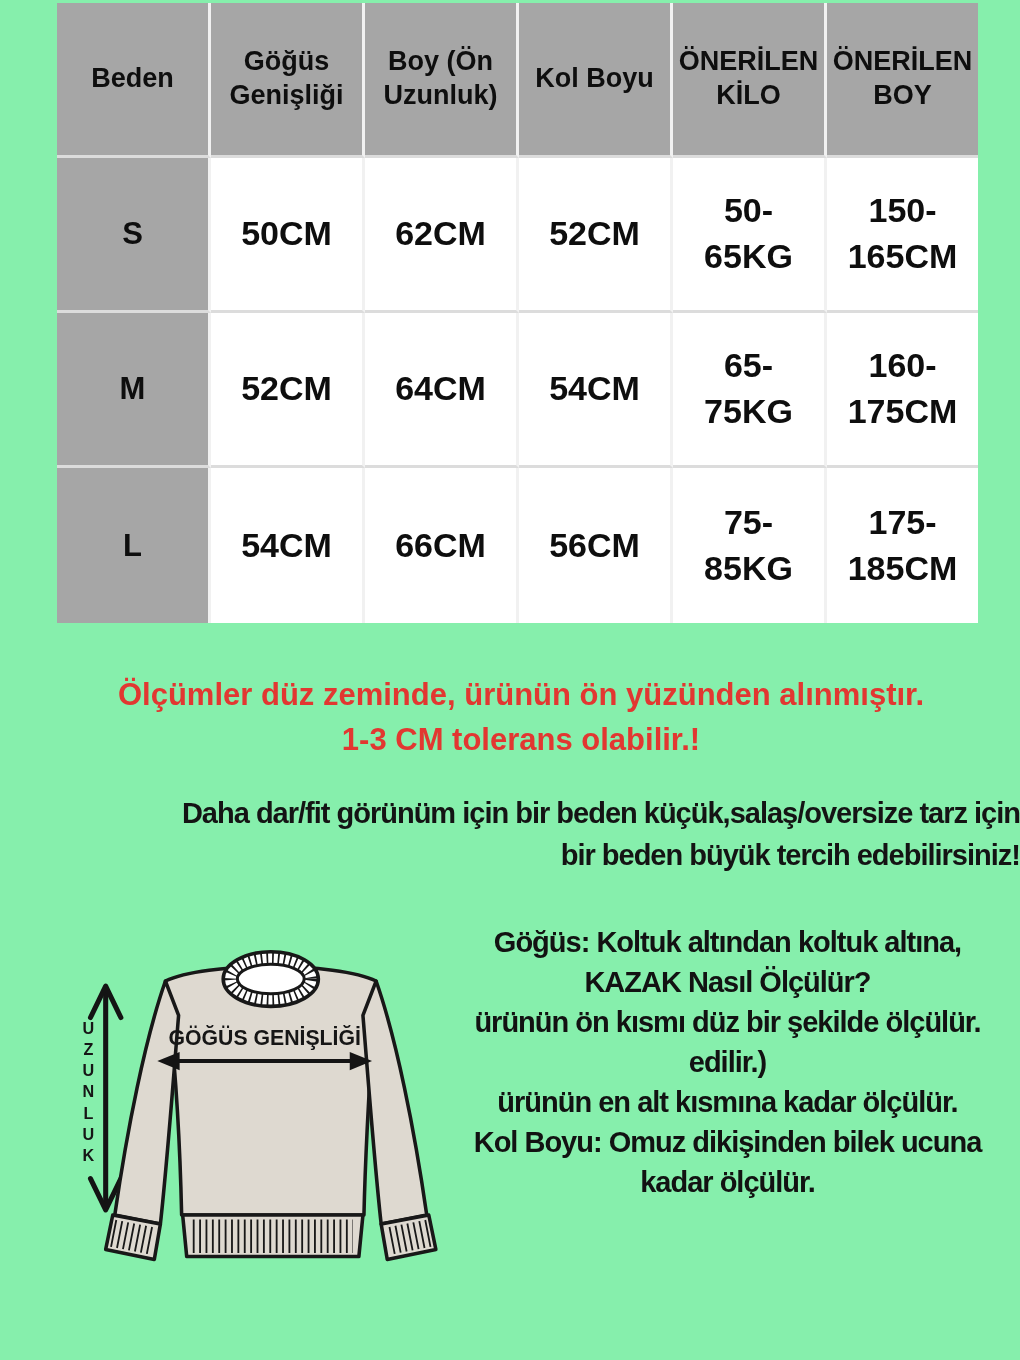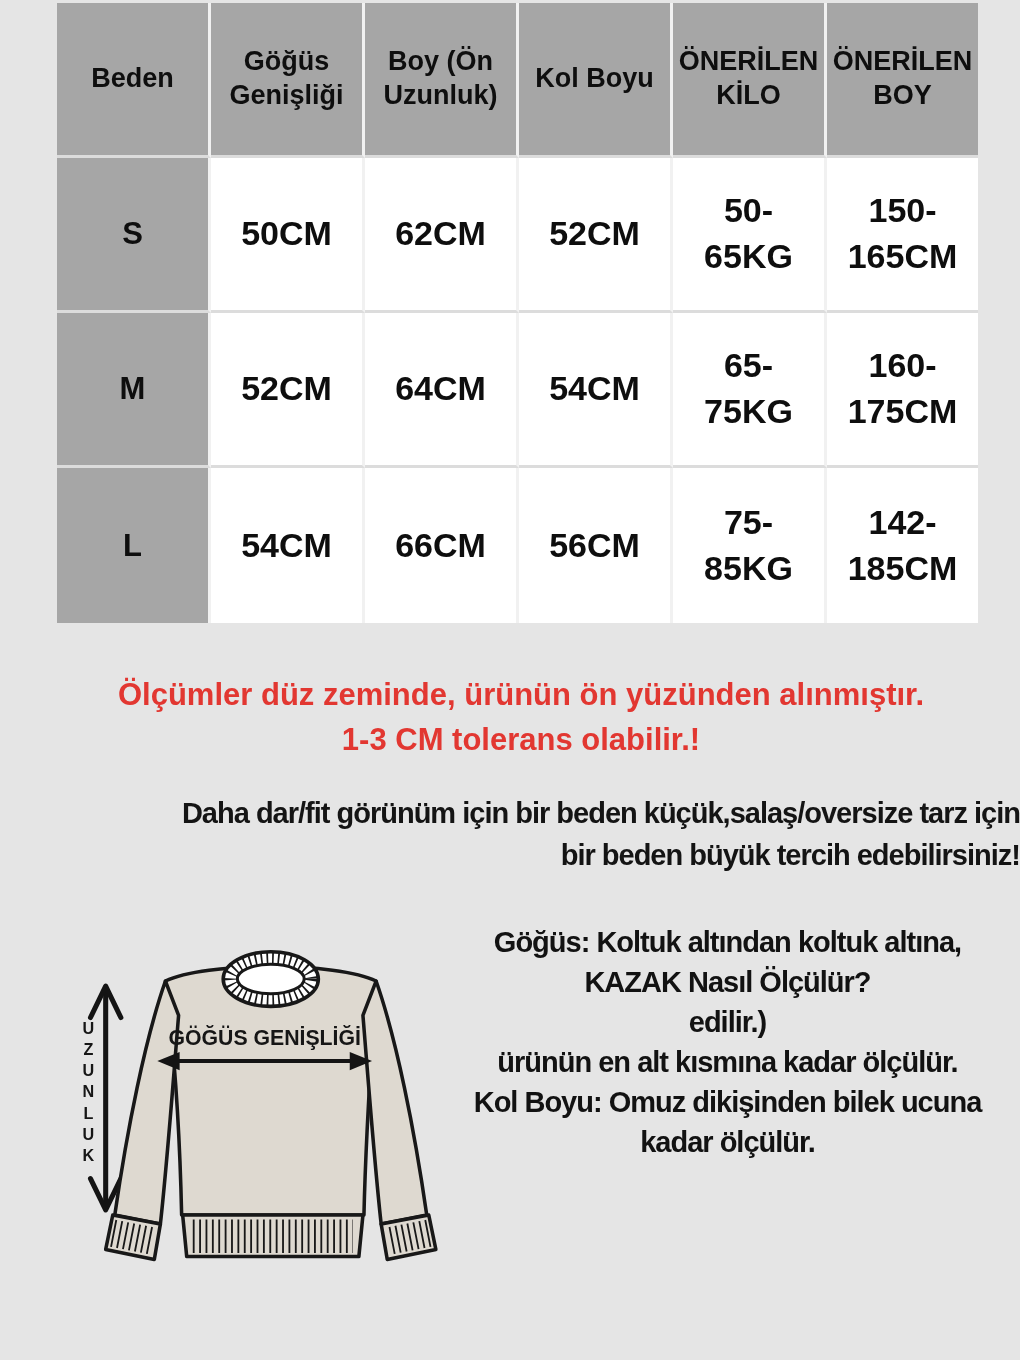--- a/index.html
+++ b/index.html
@@ -5,21 +5,21 @@
   html, body {
     margin: 0;
     padding: 0;
     background: #ffffff;
     font-family: "Liberation Sans", sans-serif;
   }
   .page {
     position: relative;
     width: 1020px;
     height: 1360px;
-    background: #e5e5e5;
+    background: #86efac;
     overflow: hidden;
   }
 
   
   .table-wrap {
     position: absolute;
     top: 3px;
     left: 57px;
   }
   table.size-table {
@@ -153,21 +153,21 @@
           <td class="val">160-
 175CM</td>
         </tr>
         <tr>
           <td class="size-col">L</td>
           <td class="val">54CM</td>
           <td class="val">66CM</td>
           <td class="val">56CM</td>
           <td class="val">75-
 85KG</td>
-          <td class="val">142-
+          <td class="val">175-
 185CM</td>
         </tr>
       </tbody>
     </table>
   </div>
 
   <div class="tolerance-note">
     <div class="line">Ölçümler düz zeminde, ürünün ön yüzünden alınmıştır.</div>
     <div class="line">1-3 CM tolerans olabilir.!</div>
   </div>
@@ -222,19 +222,20 @@
         <polygon points="104,137 126,128 126,146" fill="#141414"></polygon>
         <polygon points="316,137 294,128 294,146" fill="#141414"></polygon>
       </g>
       <text class="svg-label" x="210" y="121" font-size="21" text-anchor="middle">GÖĞÜS GENİŞLİĞİ</text>
     </svg>
   </div>
 
   <div class="measure-guide">
     <div class="line">Göğüs: Koltuk altından koltuk altına,</div>
     <div class="line">KAZAK Nasıl Ölçülür?</div>
+    <div class="line">ürünün ön kısmı düz bir şekilde ölçülür.</div>
     <div class="line">edilir.)</div>
     <div class="line">ürünün en alt kısmına kadar ölçülür.</div>
     <div class="line">Kol Boyu: Omuz dikişinden bilek ucuna</div>
     <div class="line">kadar ölçülür.</div>
   </div>
 
 </div>
 
 </body></html>

